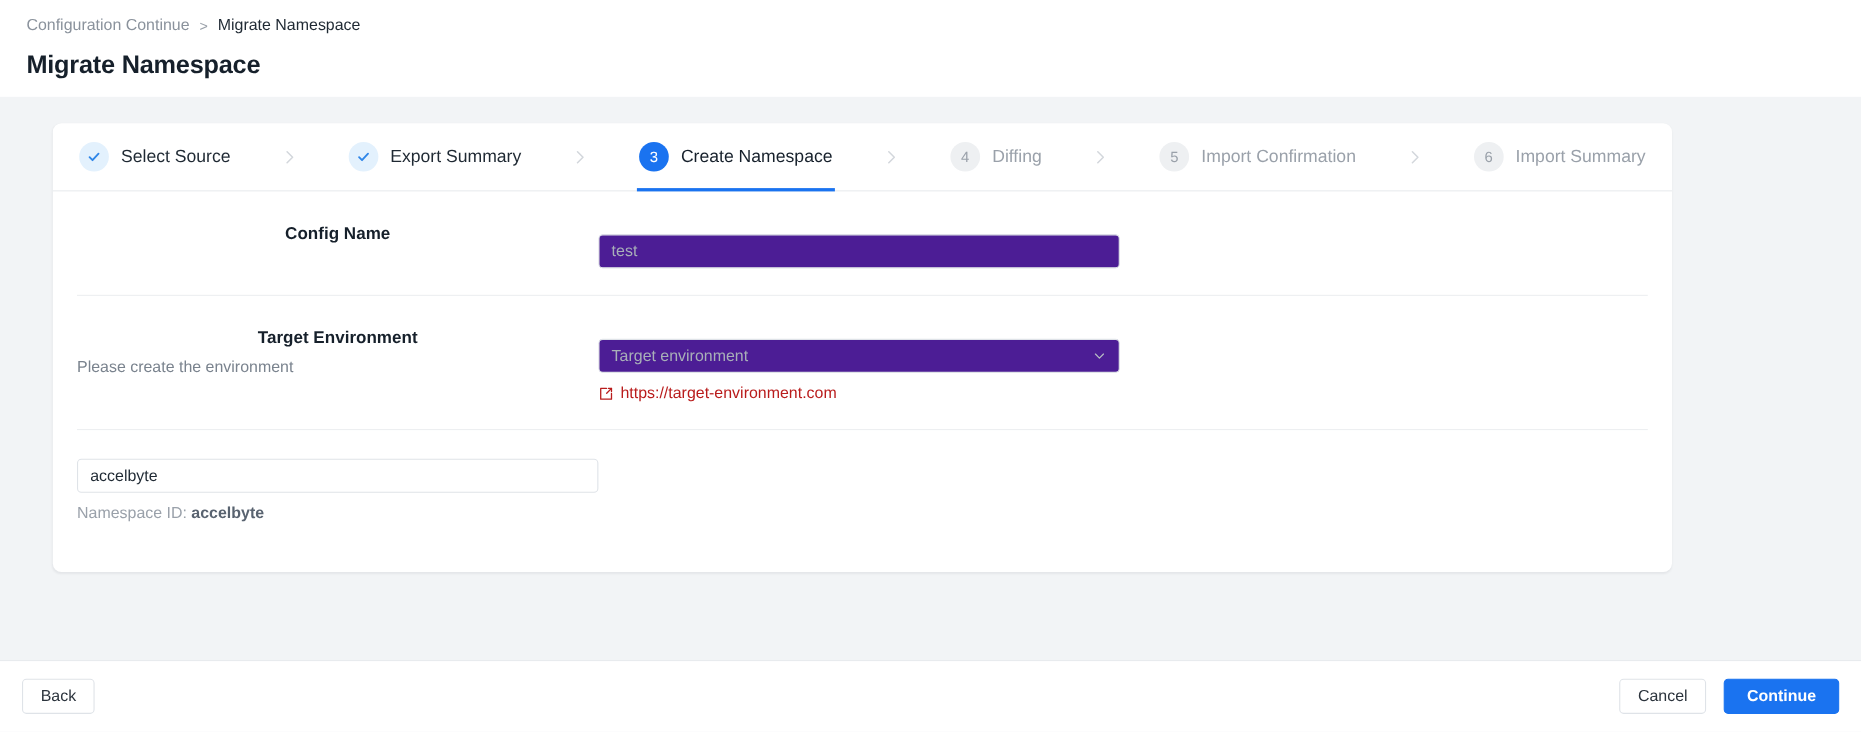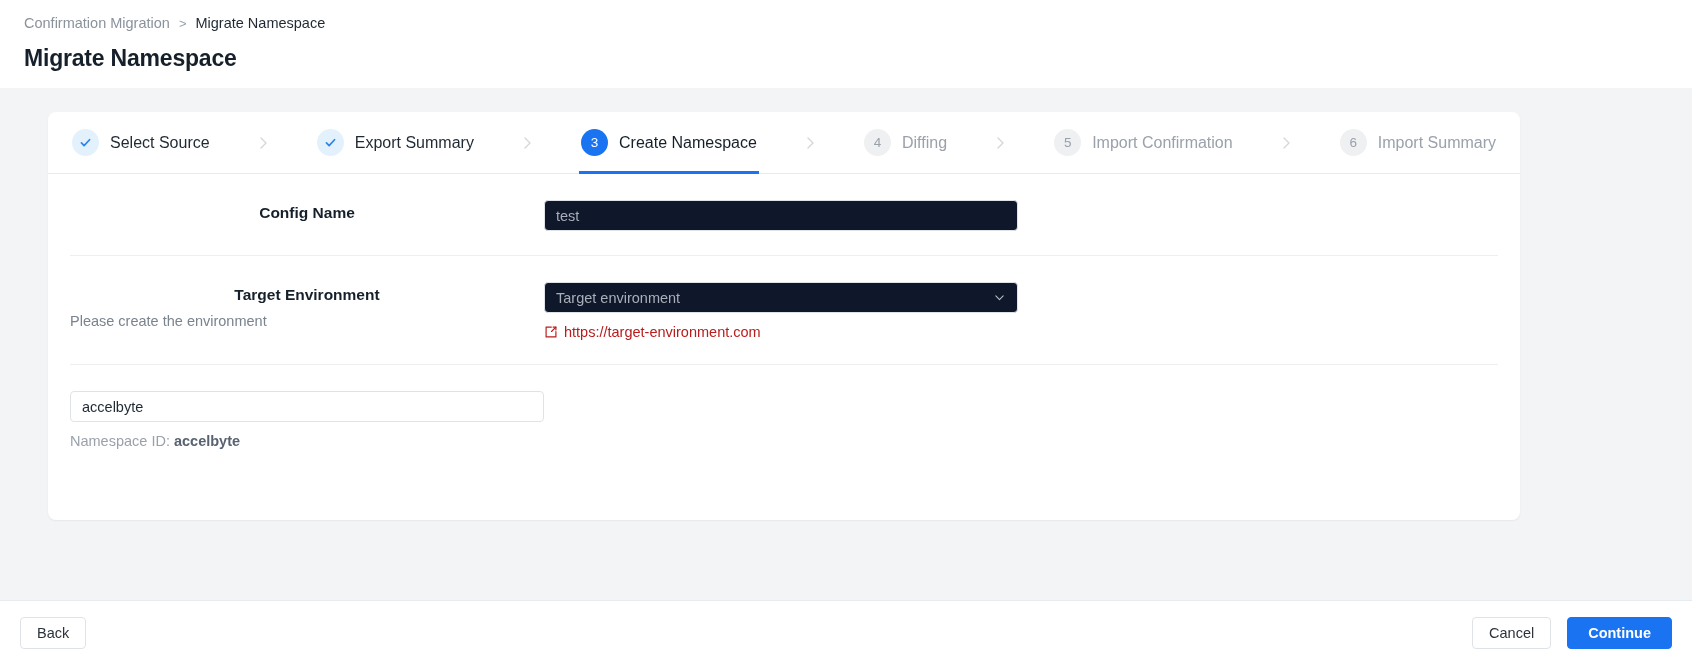--- a/index.html
+++ b/index.html
@@ -116,21 +116,21 @@
   .field {
     width: 474px;
     height: 31px;
     border: 1px solid #dfe3e8;
     border-radius: 4px;
     display: flex;
     align-items: center;
     padding: 0 11px;
     font-size: 14.5px;
   }
-  .field.disabled { background: #0f172a; color: #a8afb8; }
+  .field.disabled { background: #4c1d95; color: #a8afb8; margin-top: 13px; }
   .field.active { background: #ffffff; color: #1f2933; }
   .field .chev { margin-left: auto; color: #b6bcc4; display: flex; }
 
   .link-row {
     margin-top: 11px;
     display: flex;
     align-items: center;
     gap: 6px;
     font-size: 14.5px;
     color: #b91c1c;
@@ -170,21 +170,21 @@
   .btn-ghost { border: 1px solid #dfe3e8; background: #fff; color: #2b333c; }
   .btn-primary { background: #1a73f0; color: #fff; border: 1px solid #1a73f0; font-weight: bold; padding: 0 20px; }
   .spacer { flex: 1 1 auto; }
   .gap { width: 16px; }
 </style>
 </head>
 <body>
 
 <div class="header">
   <div class="breadcrumb">
-    <span class="bc-parent">Confirmation Migration</span>
+    <span class="bc-parent">Configuration Continue</span>
     <span class="bc-sep">&gt;</span>
     <span class="bc-current">Migrate Namespace</span>
   </div>
   <div class="page-title">Migrate Namespace</div>
 </div>
 
 <div class="card">
 
   <div class="stepper">
 

